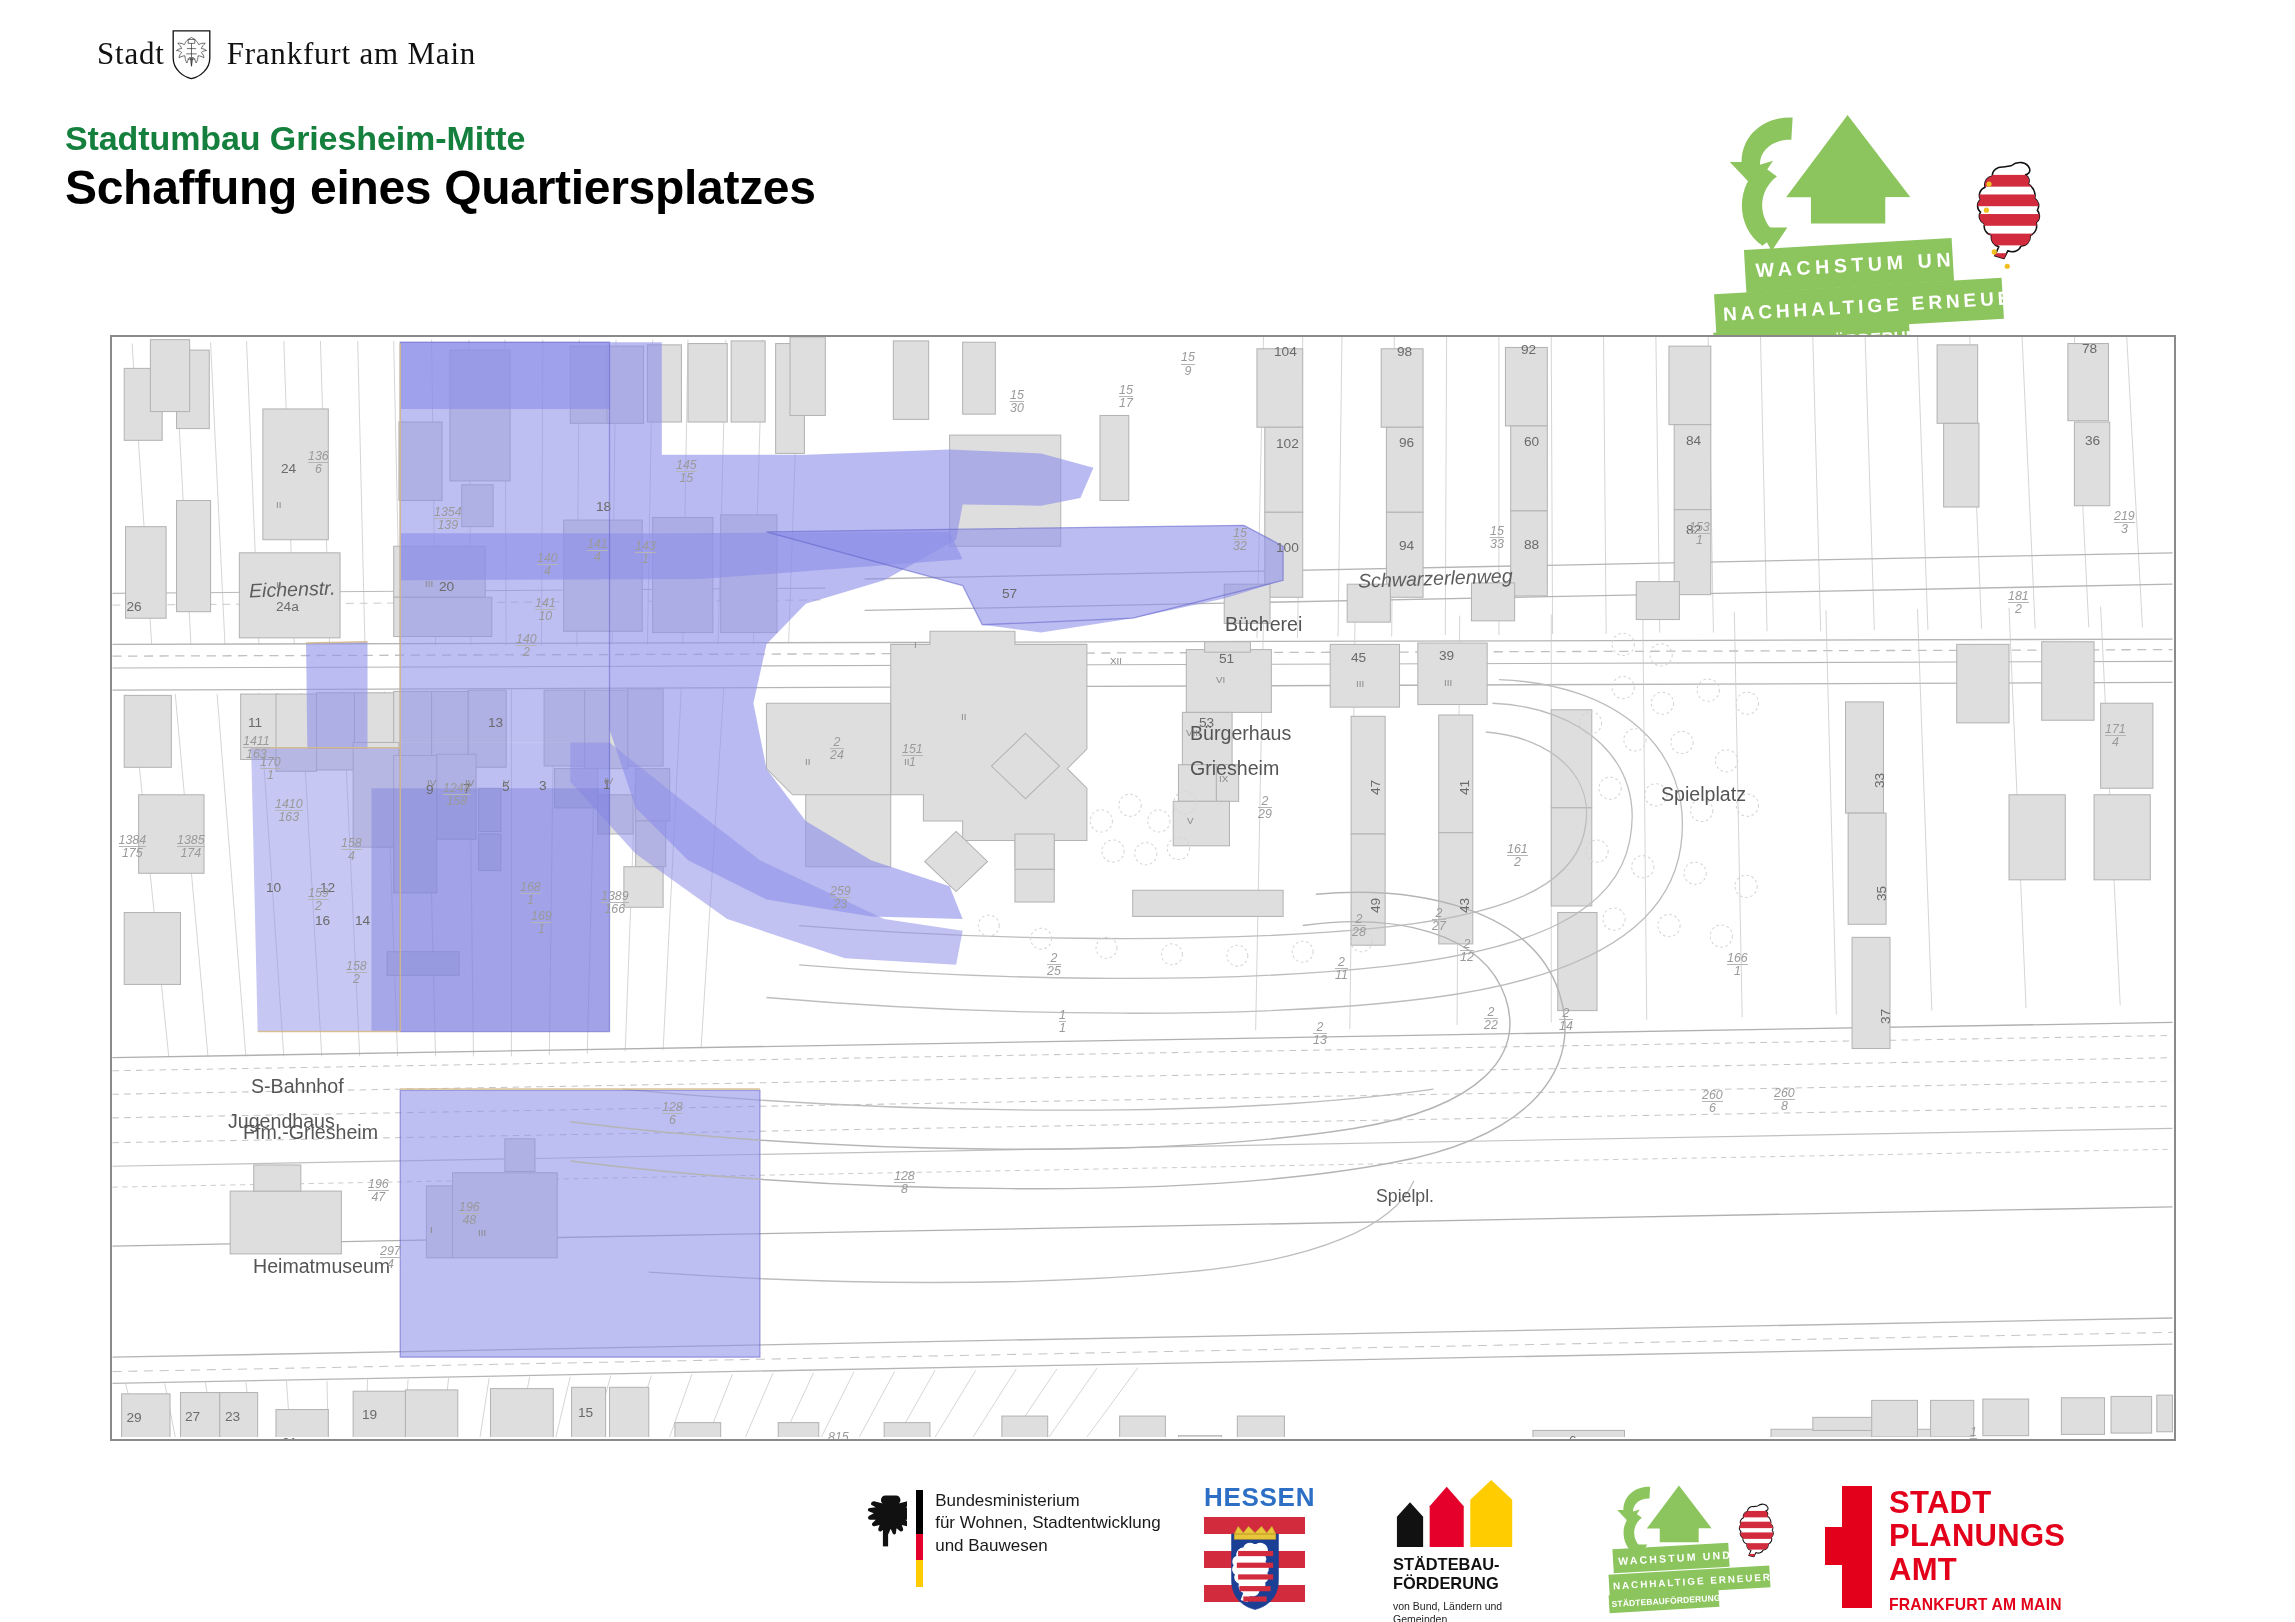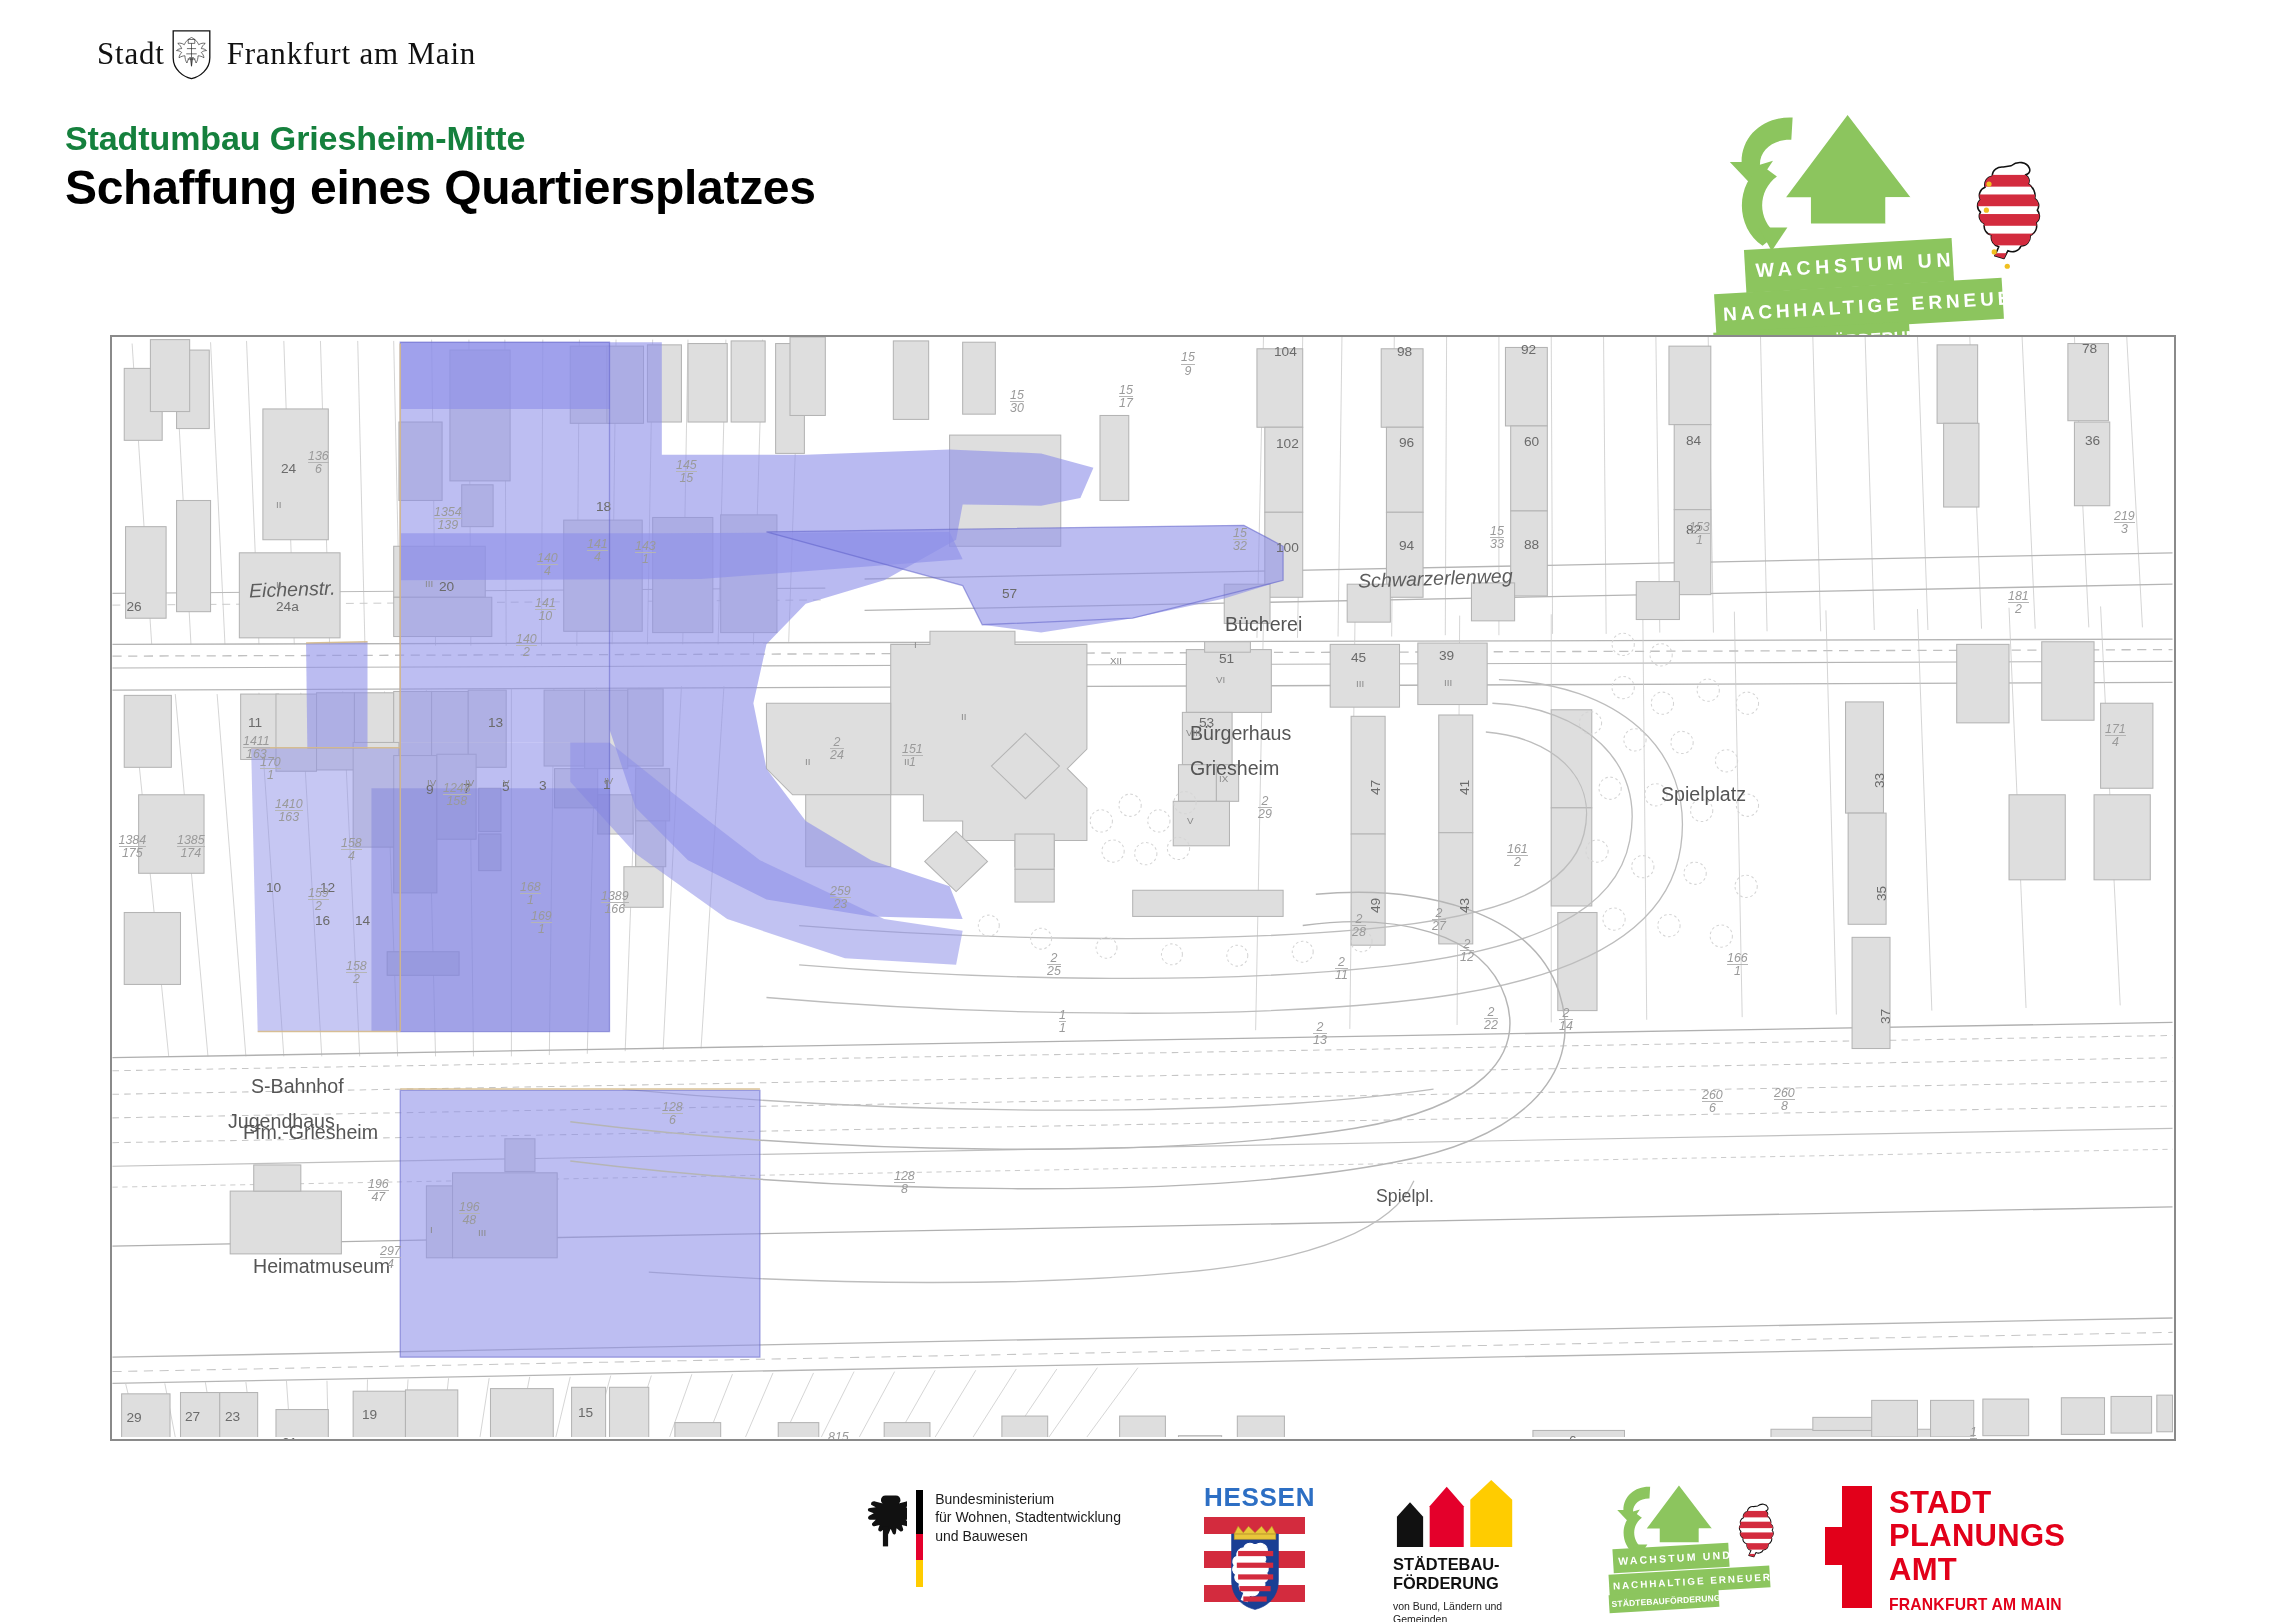--- a/index.html
+++ b/index.html
@@ -62,21 +62,21 @@
 
   
   #logo-strip { position:absolute; left:0; top:1473px; width:2295px; height:149px; }
   .lg { position:absolute; }
 
   
   #lg-bmwsb { left:864px; top:17px; display:flex; align-items:flex-start; }
   #lg-bmwsb .eagle { width:43px; height:56px; margin-right:9.2px; margin-top:2.6px;}
   #lg-bmwsb .bar { width:7.2px; height:97px; margin-right:11.8px;
     background:linear-gradient(#000 0 45%, #e4002b 45% 72%, #ffcc00 72% 100%); }
-  #lg-bmwsb .txt { font-size:14px; line-height:1.32; color:#1a1a1a; white-space:nowrap; }
+  #lg-bmwsb .txt { font-size:17px; line-height:1.32; color:#1a1a1a; white-space:nowrap; }
 
   
   #lg-hessen { left:1204px; top:9.2px; width:101px; }
   #lg-hessen .h-word { color:#2d6fc4; font-size:26px; font-weight:bold; letter-spacing:0.7px; text-align:center; }
   #lg-hessen .flag { margin-top:3.9px; width:101px; height:101px; position:relative;
     background:repeating-linear-gradient(#d32b3e 0 17px, #ffffff 17px 34px); }
   #lg-hessen .flag .shieldwrap { position:absolute; left:25px; top:9.2px; }
 
   
   #lg-stbf { left:1393px; top:9.2px; width:144px; }

